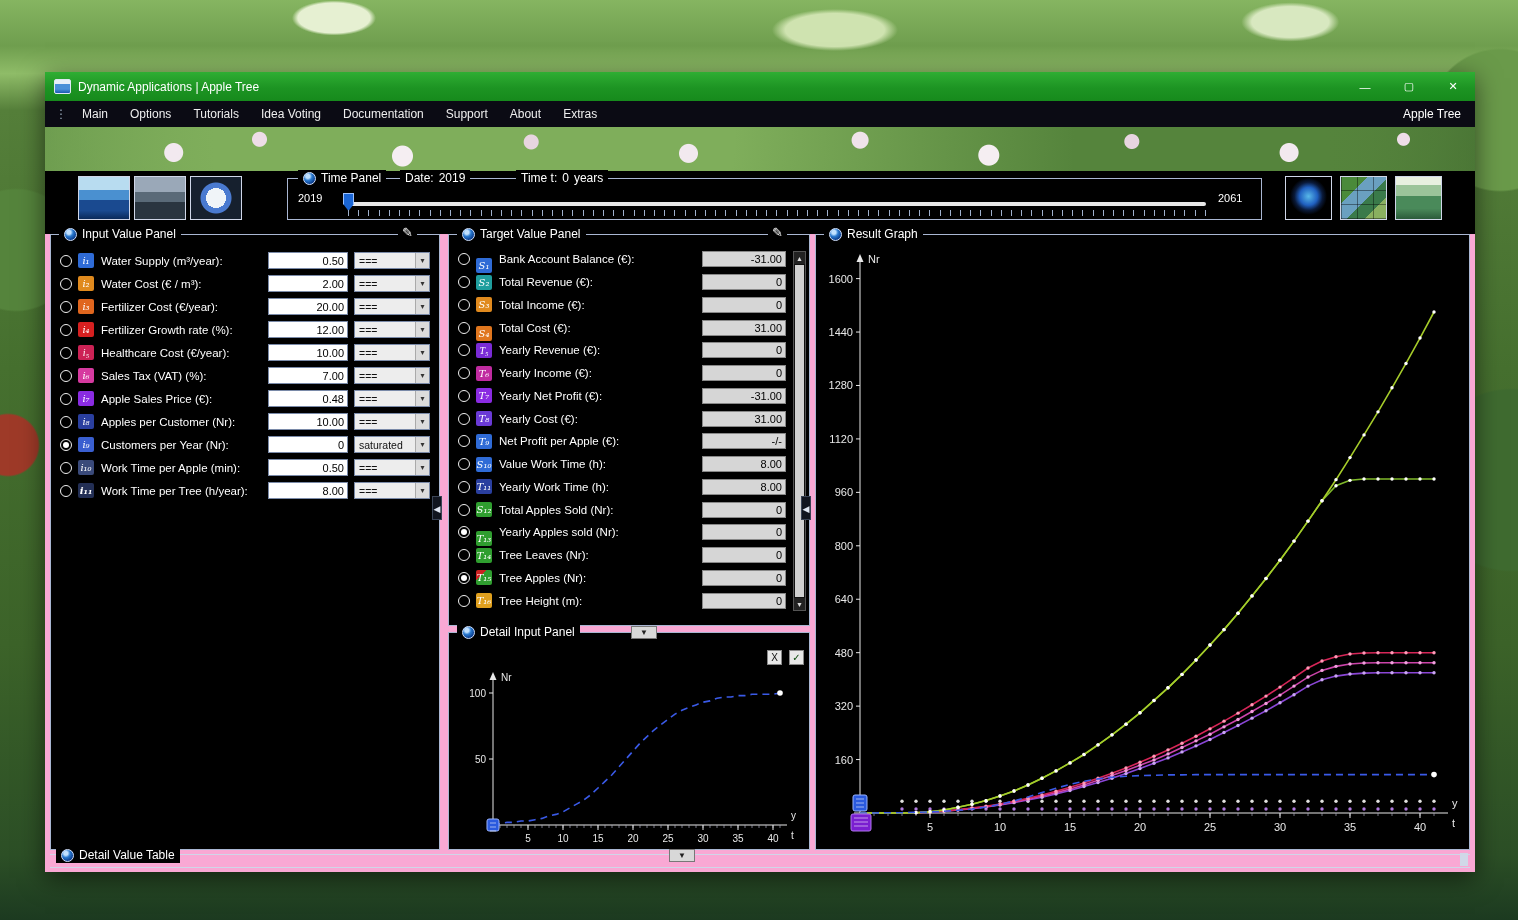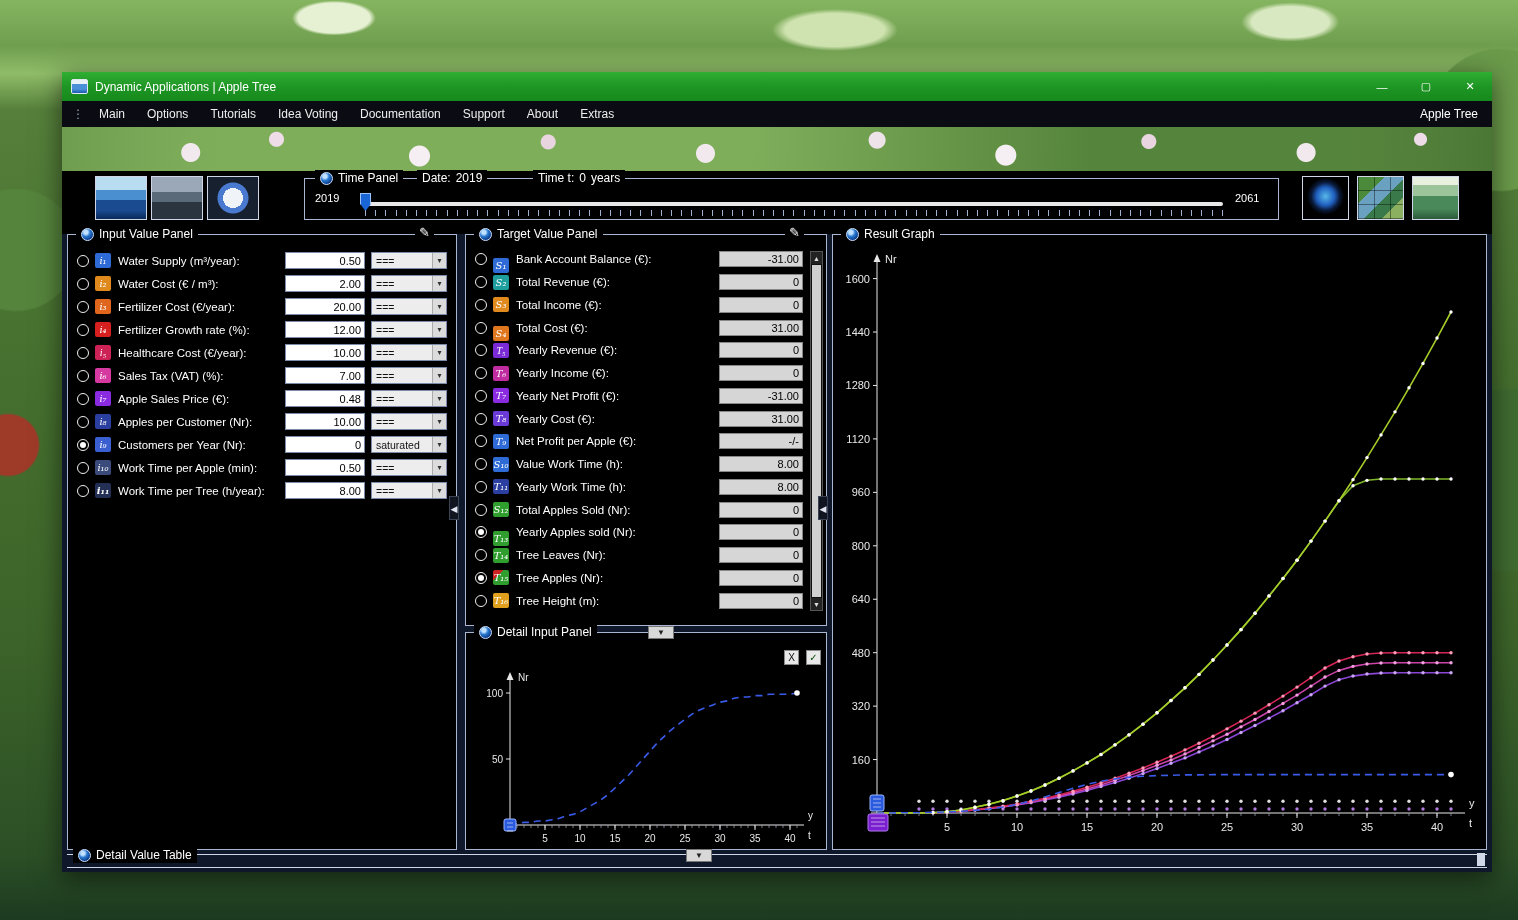--- a/index.html
+++ b/index.html
@@ -7,21 +7,21 @@
   .desktop{position:absolute;inset:0;
     background:
       radial-gradient(ellipse 60px 25px at 22% 18px,#e6f0d2 0 60%,rgba(0,0,0,0) 70%),
       radial-gradient(ellipse 90px 30px at 55% 30px,#cfe3b0 0 55%,rgba(0,0,0,0) 70%),
       radial-gradient(ellipse 70px 28px at 85% 22px,#d8e8c0 0 55%,rgba(0,0,0,0) 70%),
       radial-gradient(circle at 8px 445px,#9e3a28 0 30px,rgba(0,0,0,0) 32px),
       radial-gradient(circle at 16px 250px,#55843c 0 60px,rgba(0,0,0,0) 62px),
       radial-gradient(circle at 1512px 480px,#3f6b30 0 90px,rgba(0,0,0,0) 92px),
       radial-gradient(circle at 1500px 120px,#6a9a4a 0 70px,rgba(0,0,0,0) 72px),
       linear-gradient(180deg,#86b561 0%,#6f9e4e 5%,#8fbc68 8%,#557f3a 12%,#46702f 40%,#3c6329 70%,#2c4f26 93%,#1c3a20 100%);}
-  .window{position:absolute;left:62px;top:72px;width:1430px;height:800px;background:#0f172a;box-shadow:0 6px 24px rgba(0,0,0,.55);}
+  .window{position:absolute;left:45px;top:72px;width:1430px;height:800px;background:#f9a8d4;box-shadow:0 6px 24px rgba(0,0,0,.55);}
   
   .titlebar{position:absolute;left:0;top:0;right:0;height:29px;display:flex;align-items:center;
     background:linear-gradient(180deg,#2fae33,#1d9423 55%,#168a1c);color:#fff;}
   .app-icon{width:15px;height:13px;margin:0 7px 0 9px;border-radius:2px;flex:none;
     background:linear-gradient(180deg,#e8f0f8 0 32%,#4a90d8 32% 70%,#1a5ab0);border:1px solid #dfe8f4;}
   .title-text{font-size:12px;}
   .tb-btns{margin-left:auto;display:flex;height:100%;}
   .tb-btn{width:44px;height:100%;display:flex;align-items:center;justify-content:center;font-size:11px;color:#fff;cursor:default;}
   
   .menubar{position:absolute;left:0;top:29px;right:0;height:26px;background:#0b0b14;display:flex;align-items:center;

